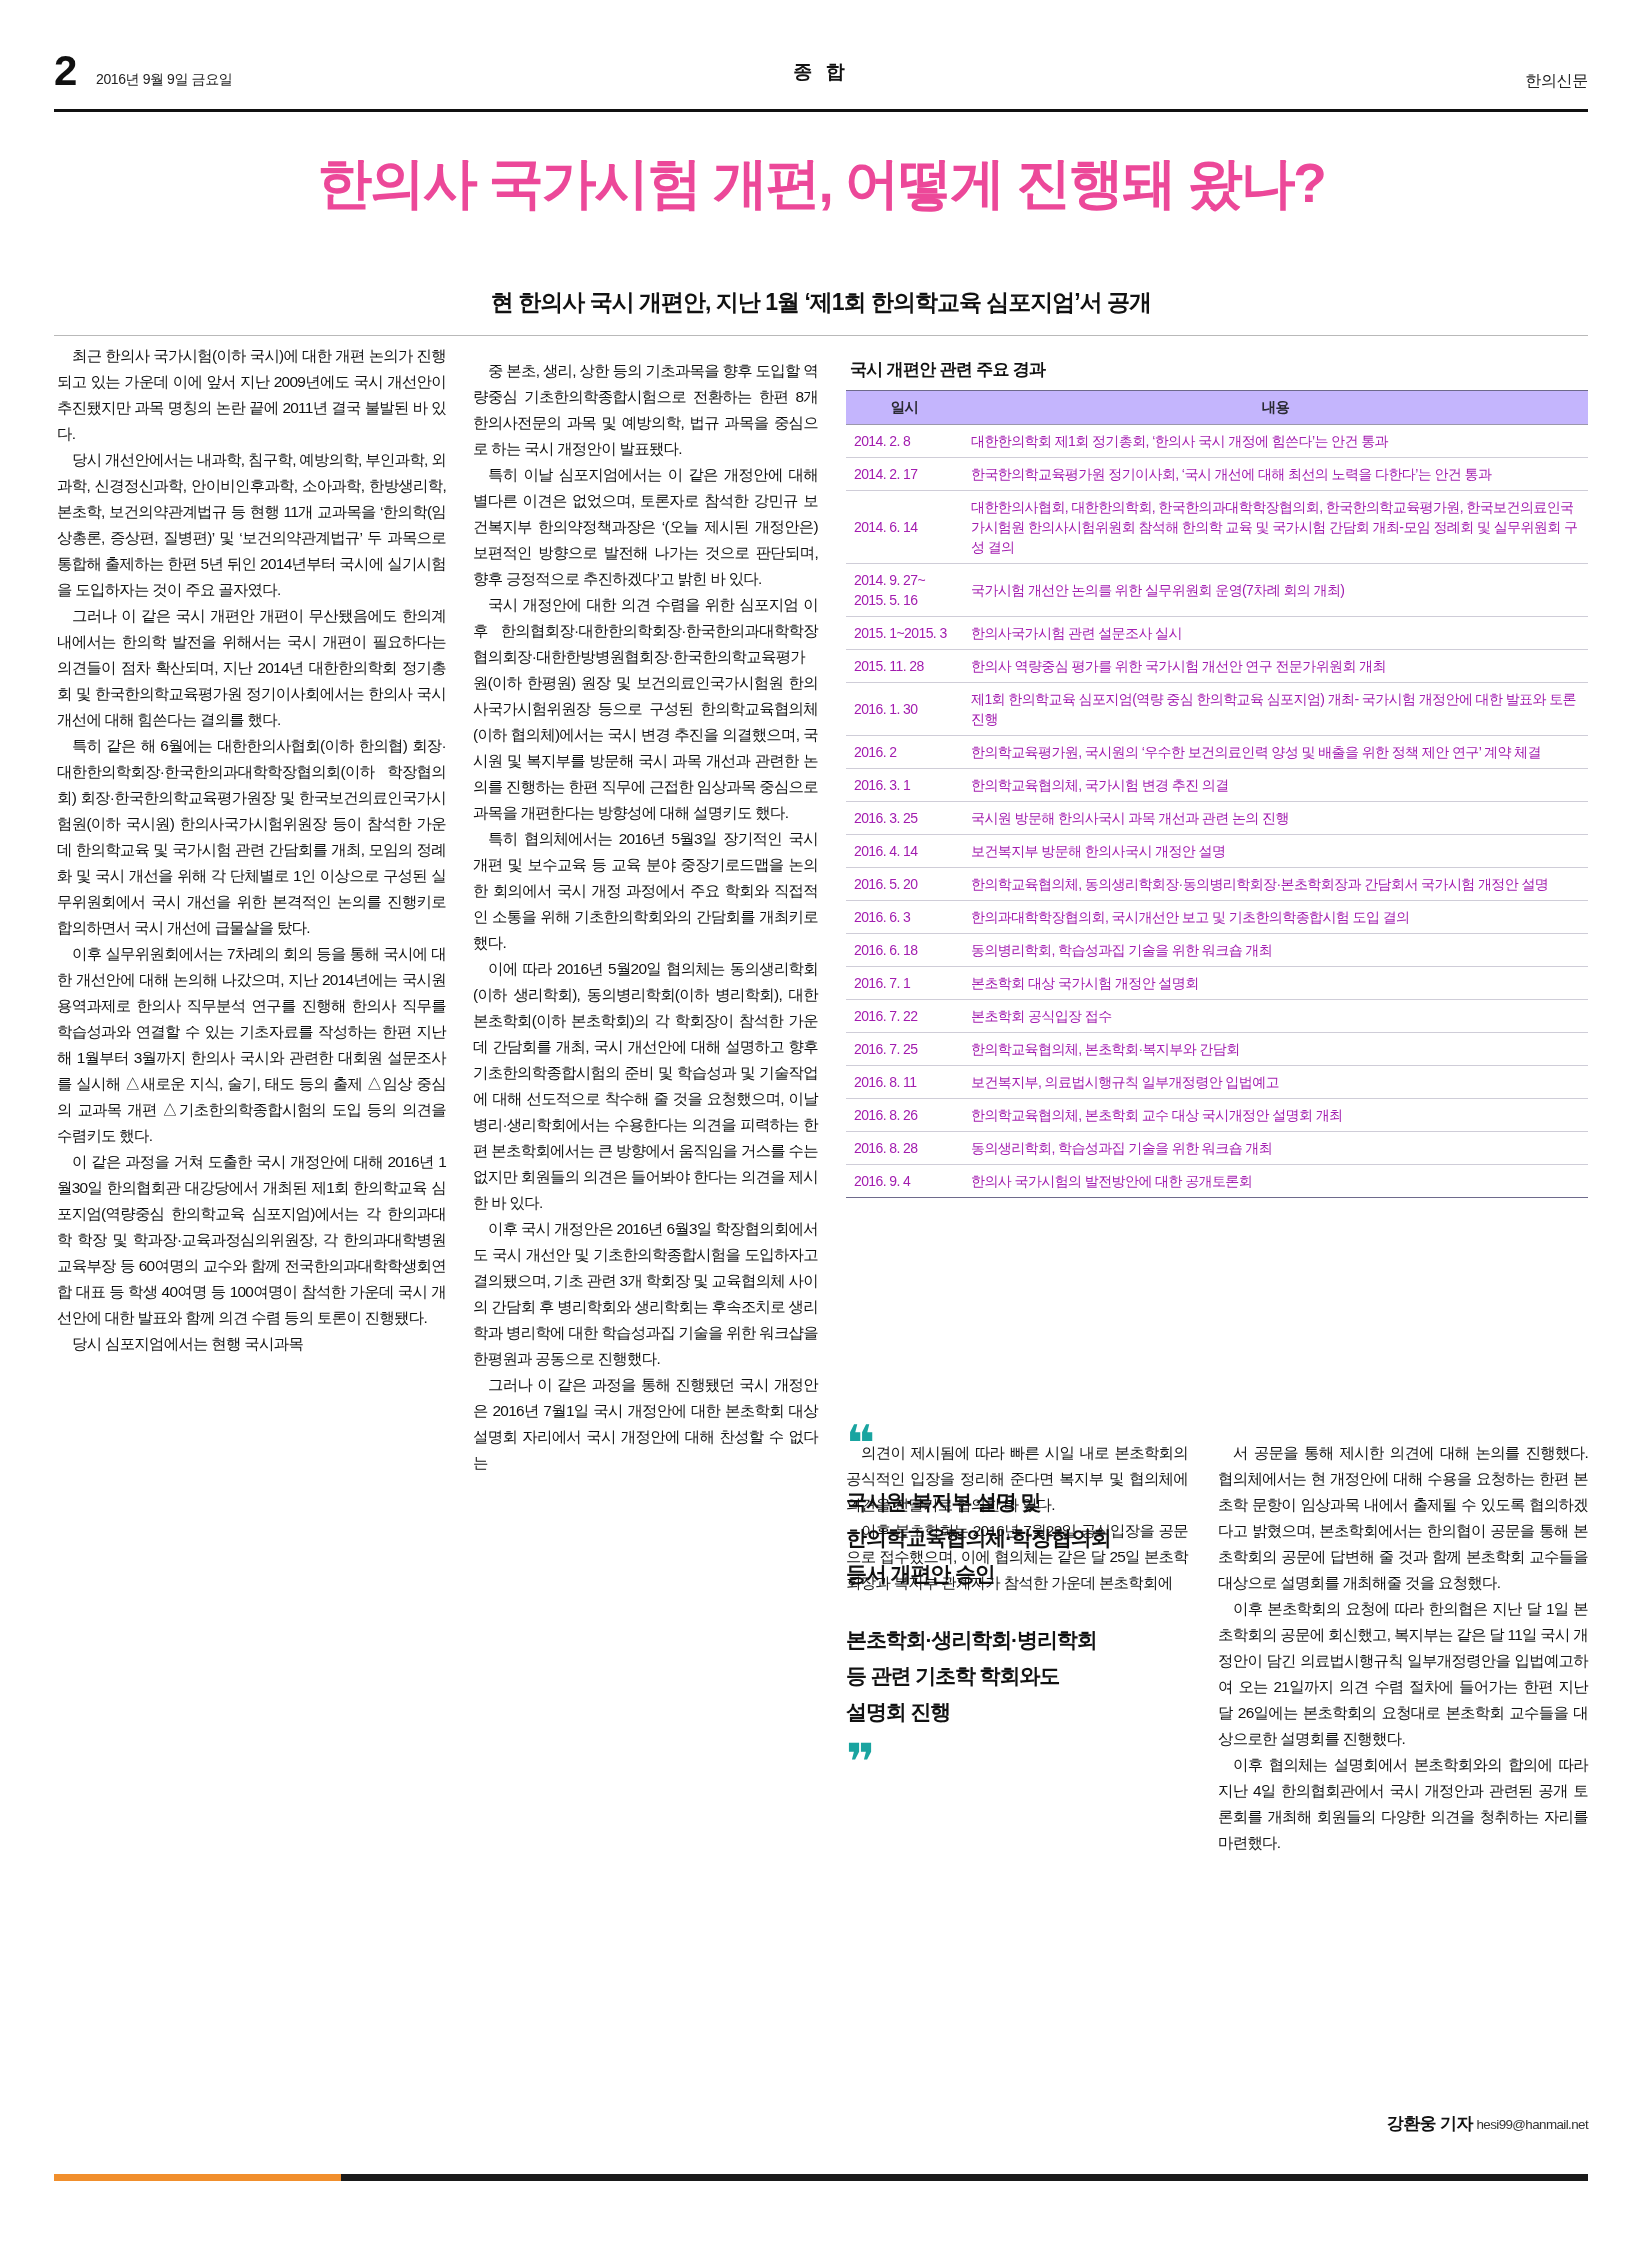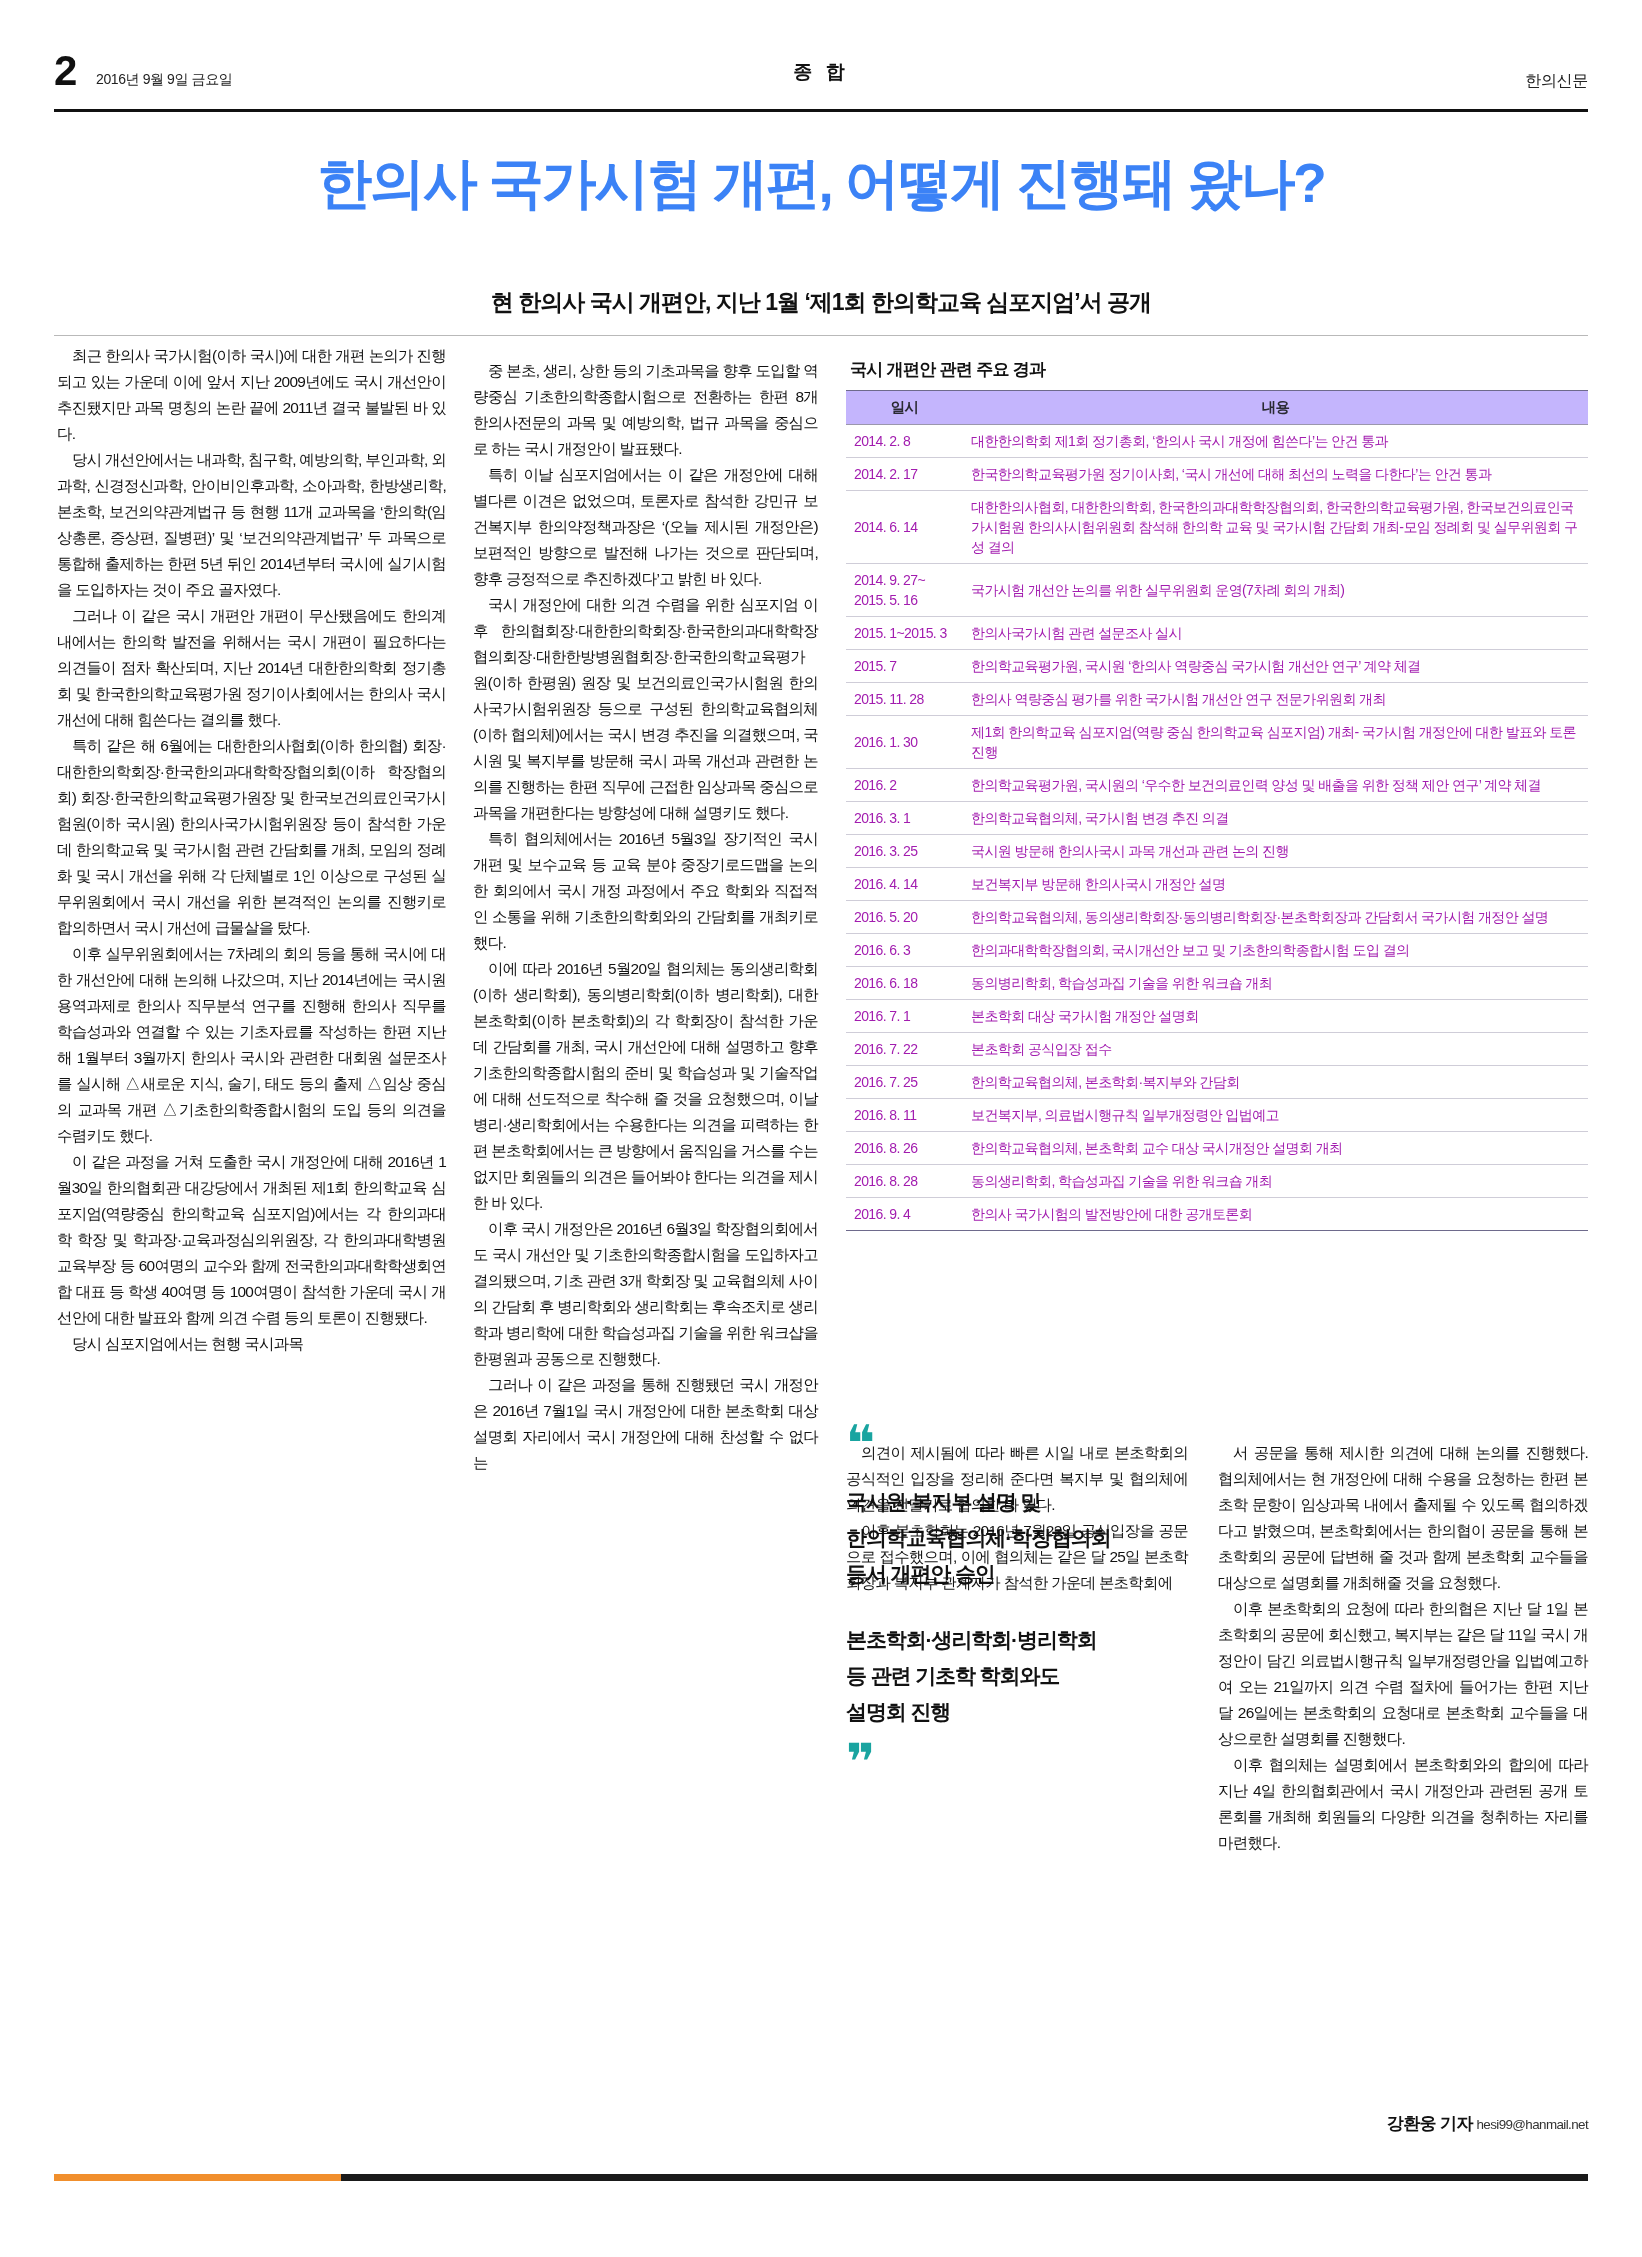--- a/index.html
+++ b/index.html
@@ -80,21 +80,21 @@
   
   .headline {
     position: absolute;
     left: 54px;
     top: 147px;
     width: 1534px;
     text-align: center;
     font-size: 55px;
     font-weight: bold;
     letter-spacing: -2.2px;
-    color: #3b82f6;
+    color: #ec4899;
   }
   .subhead {
     position: absolute;
     left: 54px;
     top: 287px;
     width: 1534px;
     text-align: center;
     font-size: 23px;
     font-weight: bold;
     letter-spacing: -1px;
@@ -298,24 +298,20 @@
           </tr>
           <tr>
             <td>2014. 9. 27~<br>2015. 5. 16</td>
             <td>국가시험 개선안 논의를 위한 실무위원회 운영(7차례 회의 개최)</td>
           </tr>
           <tr>
             <td>2015. 1~2015. 3</td>
             <td>한의사국가시험 관련 설문조사 실시</td>
           </tr>
           <tr>
-            <td>2015. 7</td>
-            <td>한의학교육평가원, 국시원 ‘한의사 역량중심 국가시험 개선안 연구’ 계약 체결</td>
-          </tr>
-          <tr>
             <td>2015. 11. 28</td>
             <td>한의사 역량중심 평가를 위한 국가시험 개선안 연구 전문가위원회 개최</td>
           </tr>
           <tr>
             <td>2016. 1. 30</td>
             <td>제1회 한의학교육 심포지엄(역량 중심 한의학교육 심포지엄) 개최- 국가시험 개정안에 대한 발표와 토론 진행</td>
           </tr>
           <tr>
             <td>2016. 2</td>
             <td>한의학교육평가원, 국시원의 ‘우수한 보건의료인력 양성 및 배출을 위한 정책 제안 연구’ 계약 체결</td>

